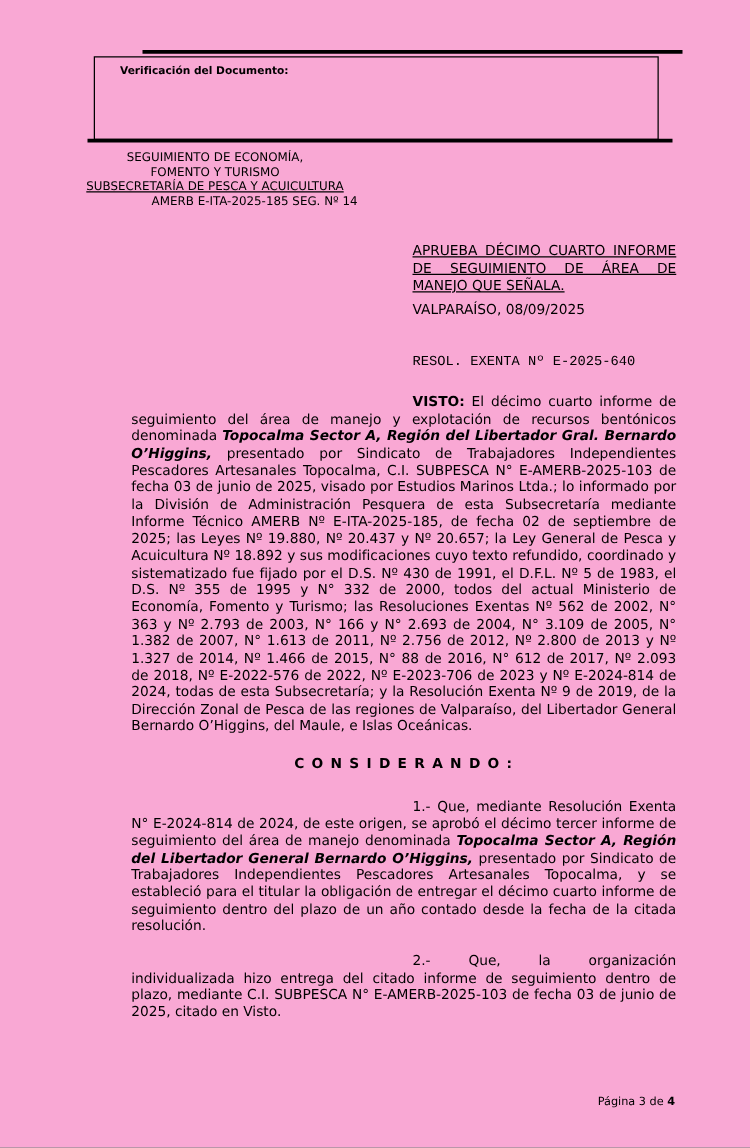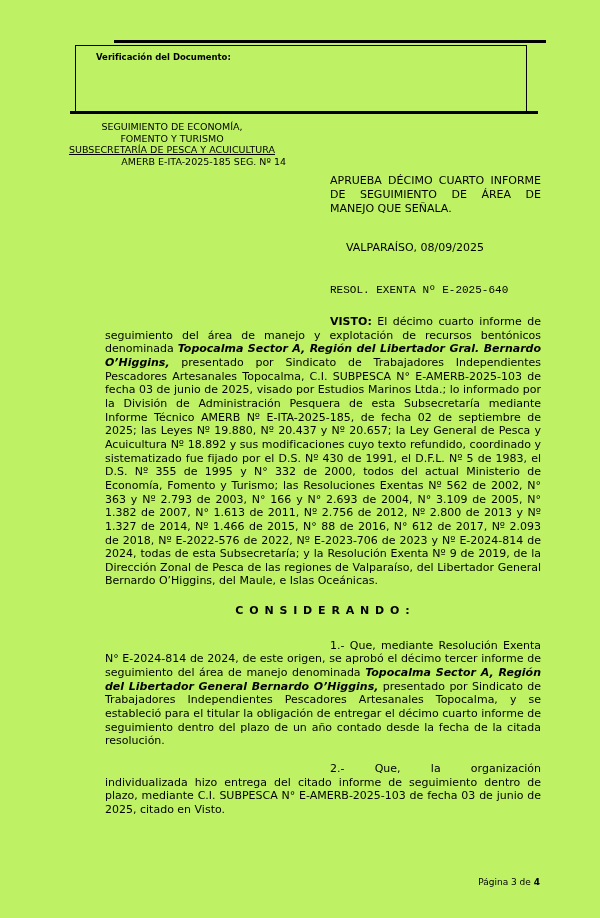--- a/index.html
+++ b/index.html
@@ -1,20 +1,20 @@
 <!DOCTYPE html>
 <html lang="es"><head>
 <meta charset="utf-8">
 <style>
   html,body{margin:0;padding:0;background:#888;}
   .page{
     position:relative;
     width:600px;height:918px;
     margin:0 auto;
-    background:#bef264;
+    background:#f9a8d4;
     color:#000;
     font-family:"DejaVu Sans", sans-serif;
     overflow:hidden;
   }
 
   
   .verify-box{
     position:absolute;left:75px;top:45px;width:452px;height:67px;
     border:1px solid #000;box-sizing:border-box;
     padding:6px 8px 0 20px;
@@ -36,24 +36,24 @@
   
   .letterhead{
     position:absolute;left:58px;top:121px;width:228px;
     font-size:9.5px;line-height:11.5px;text-align:center;
   }
   .letterhead .lh-bold{font-weight:normal;text-decoration:underline;}
   .letterhead .lh-ref{text-align:right;padding-left:8px;}
 
   
   .subject{
-    position:absolute;left:330px;top:174px;width:211px;
-    font-size:11px;line-height:14px;text-align:justify;
+    position:absolute;left:330px;top:194px;width:211px;
+    font-size:11px;line-height:14px;text-align:justify;text-decoration:underline;
   }
-  .place-date{position:absolute;left:346px;top:241px;font-size:11px;}
+  .place-date{position:absolute;left:330px;top:241px;font-size:11px;}
   .resolution{position:absolute;left:330px;top:284px;font-size:11px;font-family:Liberation Mono, monospace;}
 
   
   .body-text{
     position:absolute;left:105px;top:315px;width:436px;
     font-size:11px;line-height:13.65px;text-align:justify;
   }
   .body-text p{margin:0;text-indent:225px;}
   .body-text .heading{
     text-align:center;font-weight:bold;text-indent:0;

